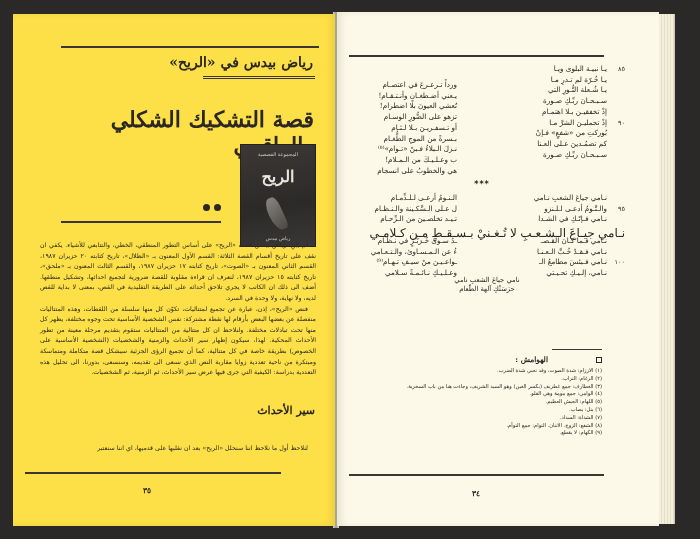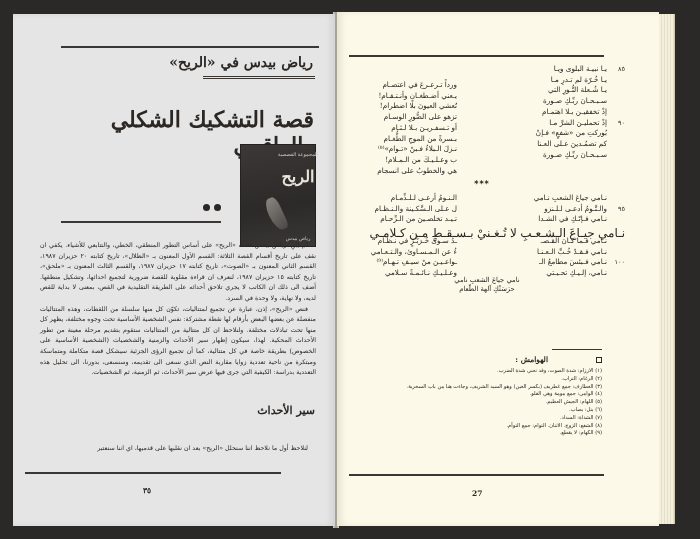--- a/index.html
+++ b/index.html
@@ -1,33 +1,33 @@
 <!DOCTYPE html>
 <html><head>
 <meta charset="utf-8">
 <style>
   * { margin: 0; padding: 0; box-sizing: border-box; }
   html, body { width: 700px; height: 539px; overflow: hidden; background: #2a2928; }
   body { position: relative; font-family: "DejaVu Sans", sans-serif; color: #2b2724; }
 
   .page { position: absolute; background: #fbf8e6; overflow: hidden; }
-  #left-page { left: 13px; top: 14px; width: 322px; height: 512px; background: #e5e5e5; box-shadow: inset -4px 0 6px rgba(0,0,0,0.08); }
+  #left-page { left: 13px; top: 14px; width: 322px; height: 512px; background: #fde047; box-shadow: inset -4px 0 6px rgba(0,0,0,0.08); }
   #right-page { left: 337px; top: 12px; width: 322px; height: 514px; background: #fcf9e8; box-shadow: inset 5px 0 6px rgba(0,0,0,0.08); }
   .page-edges { position: absolute; left: 659px; top: 14px; width: 16px; height: 510px;
     background: repeating-linear-gradient(90deg, #f3efdb 0 2px, #e4dfca 2px 3px); border-right: 1px solid #cfc9b2; }
   .spine { position: absolute; left: 333px; top: 12px; width: 6px; height: 516px; background: linear-gradient(90deg,#d9d4bf,#9e9a8a,#d9d4bf); }
 
   .rtl { direction: rtl; text-align: right; }
   .rule { position: absolute; height: 2px; background: #3a3633; }
   .thin-rule { position: absolute; height: 1px; background: #3a3633; }
 
   
   .series-title { position: absolute; left: 52px; top: 11px; width: 235px; font-family: "DejaVu Serif", serif; font-size: 14px; font-weight: bold; }
   .main-title { position: absolute; left: 36px; top: 84px; width: 265px; font-family: "DejaVu Serif", serif; font-size: 22px; font-weight: bold; letter-spacing: 0.3px; }
-  .book-cover { position: absolute; left: 227px; top: 130px; width: 76px; height: 103px; background: linear-gradient(170deg,#3b3836 0%,#2c2a28 60%,#3a3836 100%); border: 1px solid #222; padding-left: 20px; }
+  .book-cover { position: absolute; left: 227px; top: 130px; width: 76px; height: 103px; background: linear-gradient(170deg,#3b3836 0%,#2c2a28 60%,#3a3836 100%); border: 1px solid #222; }
   .cover-series { position: absolute; top: 6px; width: 100%; text-align: center; font-size: 5px; color: #cfcac0; }
   .cover-title { position: absolute; top: 22px; width: 100%; text-align: center; font-family: "DejaVu Serif", serif; font-size: 16px; font-weight: bold; color: #e8e4dc; }
   .cover-feather { position: absolute; left: 28px; top: 52px; width: 14px; height: 34px; background: linear-gradient(160deg,#8a8680,#4a4745); border-radius: 60% 40% 30% 70%; transform: rotate(-25deg); }
   .cover-author { position: absolute; bottom: 5px; width: 100%; text-align: center; font-size: 5px; color: #cfcac0; }
   .byline { position: absolute; left: 50px; top: 192px; width: 150px; font-family: "DejaVu Serif", serif; font-size: 11.5px; font-weight: bold; display: flex; align-items: center; gap: 4px; direction: rtl; }
   .bullet { width: 7px; height: 7px; border-radius: 50%; background: #2b2724; display: inline-block; flex: none; }
   .body-text { position: absolute; left: 27px; width: 276px; font-family: "DejaVu Serif", serif; font-size: 6.3px; line-height: 10.6px; text-align: justify; text-align-last: right; }
   .body-text p { text-indent: 8px; }
   .section-heading { position: absolute; left: 190px; top: 390px; width: 112px; font-family: "DejaVu Serif", serif; font-size: 11px; font-weight: bold; }
   .page-number { position: absolute; font-family: "DejaVu Serif", serif; font-size: 7.5px; font-weight: bold; }
@@ -151,14 +151,14 @@
     <div class="note">(٣) الغطارف: جمع غطريف (بكسر الغين) وهو السيد الشريف، وجاءت هنا من باب السخرية.</div>
     <div class="note">(٤) الوامي: جمع مومة وهي الفلو.</div>
     <div class="note">(٥) اللهام: الجيش العظيم.</div>
     <div class="note">(٦) يتل: يصاب.</div>
     <div class="note">(٧) الشذاة: السداد.</div>
     <div class="note">(٨) الشفع: الزوج. الاثنان. التوام: جمع التوأم.</div>
     <div class="note">(٩) الكهام: لا يقطع.</div>
   </div>
 
   <div class="rule" style="left:12px; top:462px; width:255px;"></div>
-  <div class="page-number" style="left:135px; top:477px;">27</div>
+  <div class="page-number" style="left:135px; top:477px;">٣٤</div>
 </div>
 
 </body></html>

